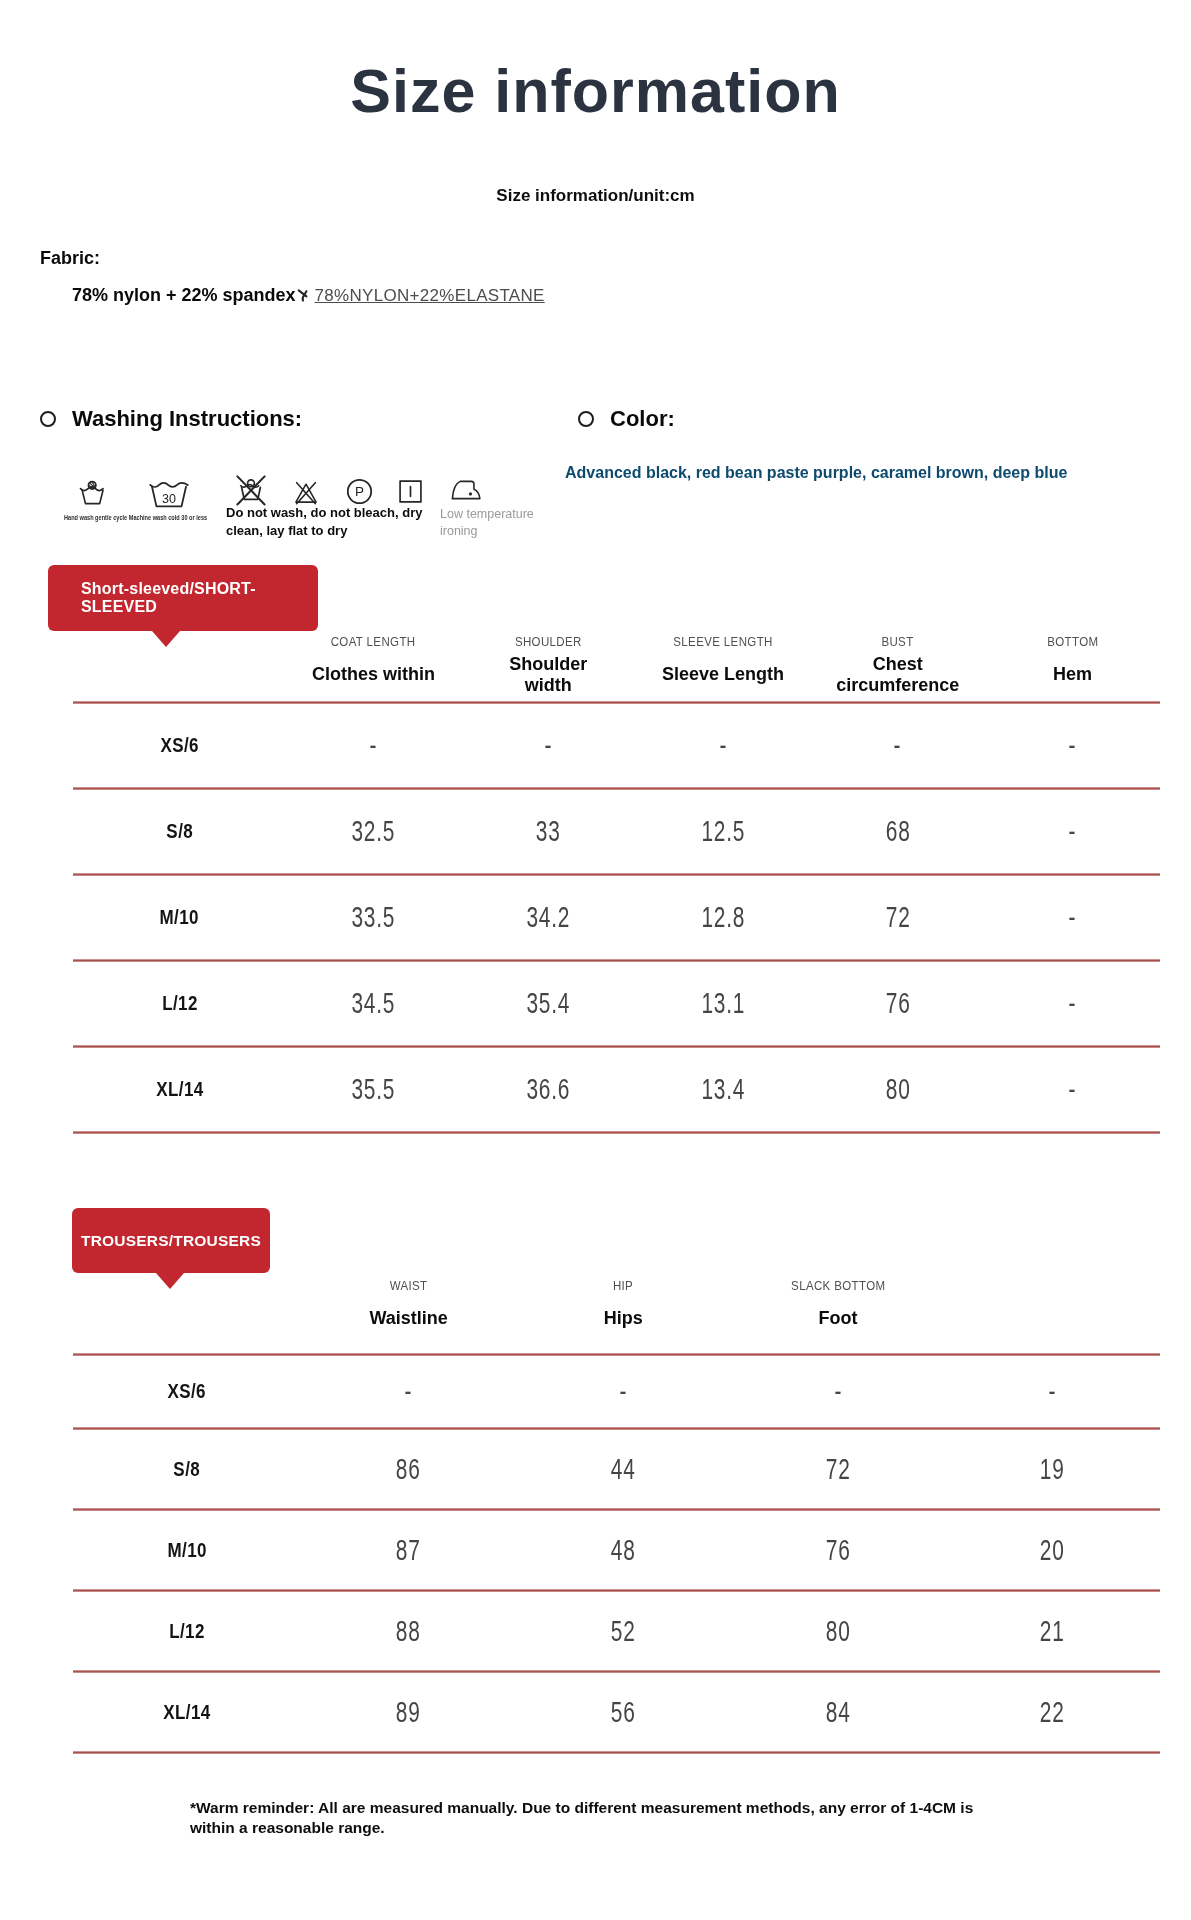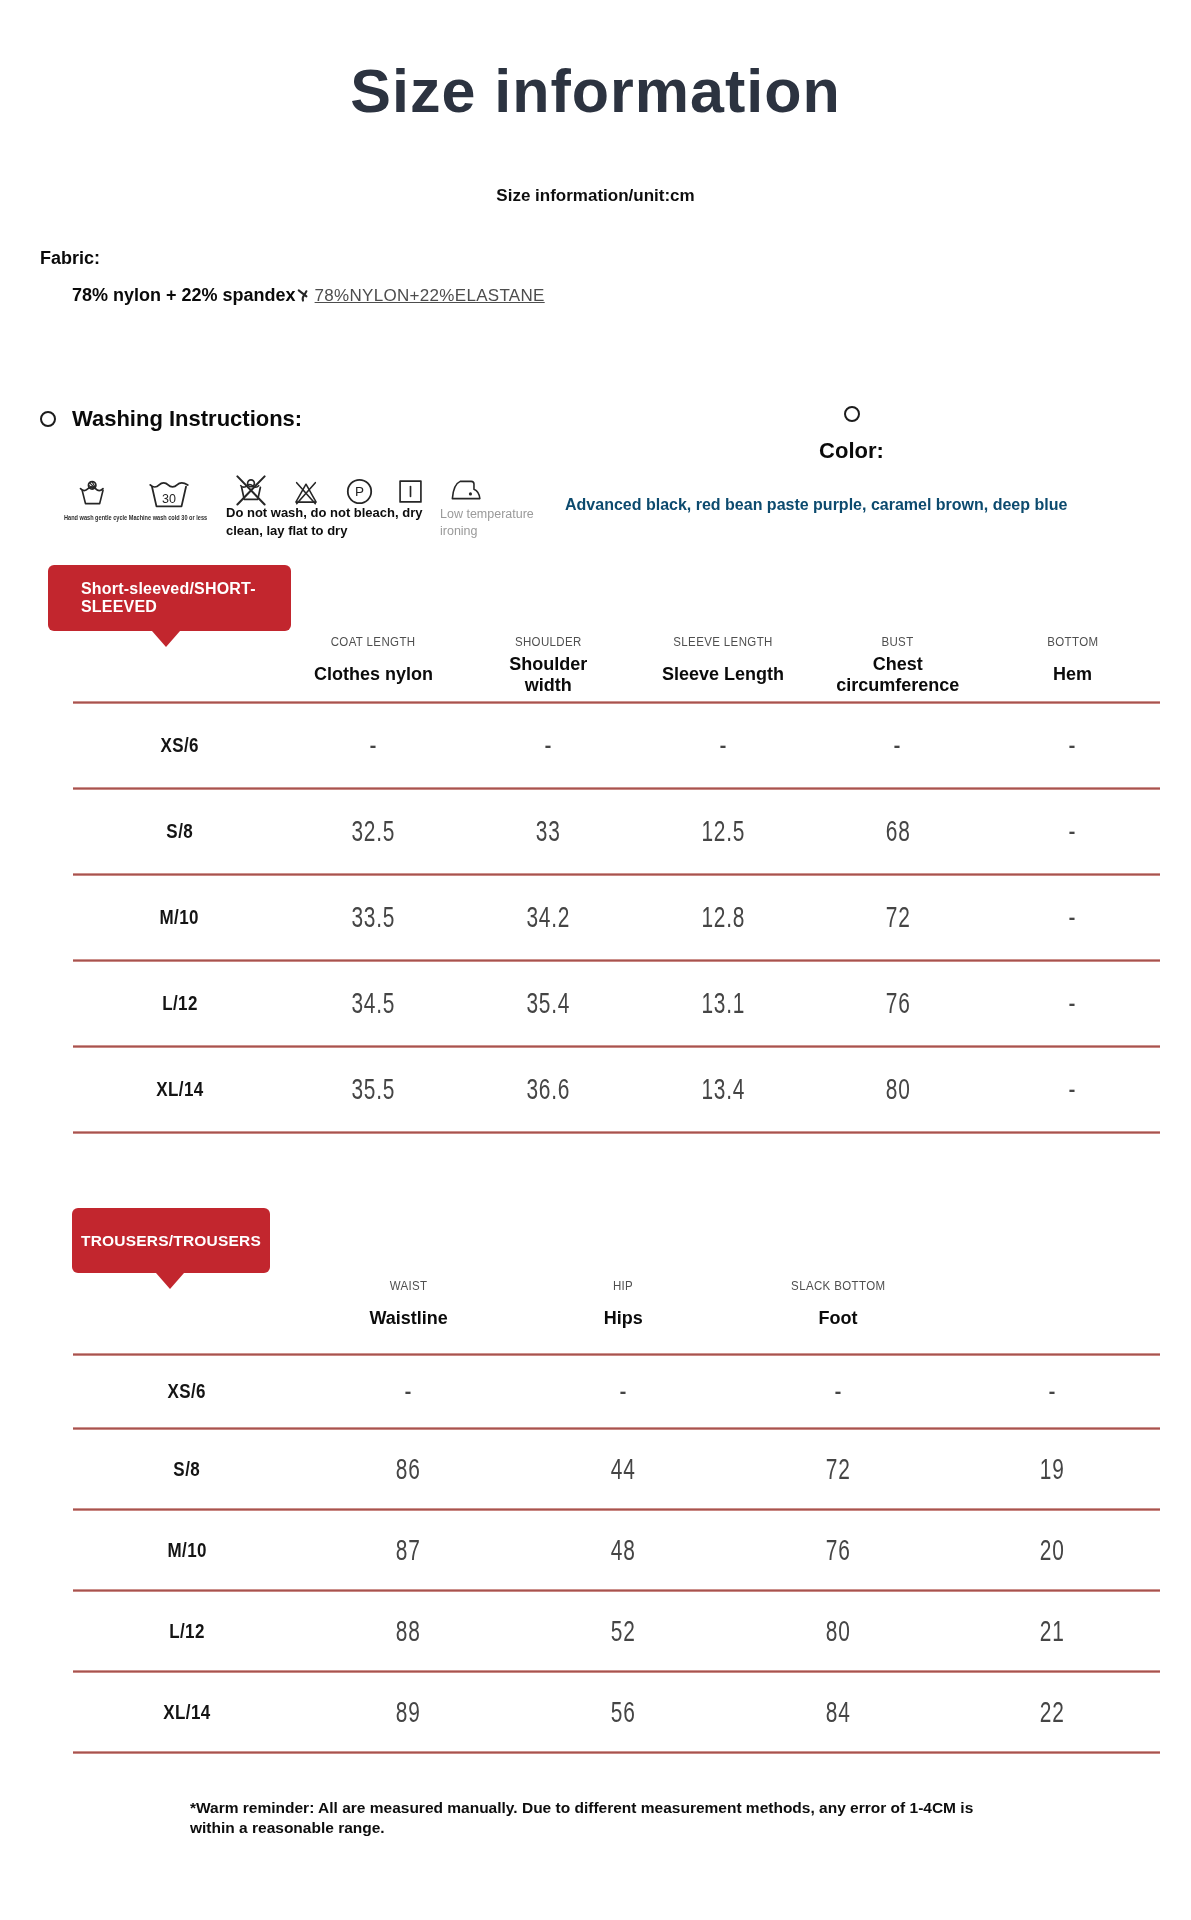--- a/index.html
+++ b/index.html
@@ -41,35 +41,35 @@
   .cap-tiny {
     position:absolute; left:24px; top:72px; width:170px;
     font-size:7px; font-weight:bold; color:#2e2e2e;
     transform:scaleX(.8); transform-origin:left top; white-space:nowrap;
   }
   .cap-main { position:absolute; left:186px; top:62px; width:205px; font-size:13px; font-weight:bold; color:#0d0d0d; line-height:1.35; }
   .cap-iron { position:absolute; left:400px; top:64px; width:105px; font-size:12.5px; color:#9a9a9a; line-height:1.35; }
 
   
   .colorsec { position:absolute; left:565px; top:406px; width:560px; }
-  .colorsec .sec-heading { margin-left:13px;flex-direction:column; }
+  .colorsec .sec-heading { margin-left:13px; }
   .color-value { margin-top:32px; font-size:16px; font-weight:bold; color:#0c4a6e; }
 
   
   .badge {
     position:absolute; background:#c2262e; color:#fff; font-weight:bold;
     display:flex; align-items:center; justify-content:center;
     border-radius:6px; letter-spacing:.2px; z-index:2;
   }
   .badge::after {
     content:""; position:absolute; top:100%; width:0; height:0;
     border-left:14px solid transparent; border-right:14px solid transparent;
     border-top:16px solid #c2262e;
   }
-  .b1 { left:48px; top:565px; width:243px; height:66px; font-size:16px;padding-left:33px; }
+  .b1 { left:48px; top:565px; width:270px; height:66px; font-size:16px;padding-left:33px; }
   .b1::after { left:104px; }
   .b2 { left:72px; top:1208px; width:198px; height:65px; font-size:15.5px; }
   .b2::after { left:84px; }
 
   
   .tbl { position:absolute; left:73px; width:1087px; }
   .t1 { top:628px; }
   .t2 { top:1272px; }
   .thead, .trow { display:grid; }
   .t1 .thead, .t1 .trow { grid-template-columns:19.6% 16.08% 16.08% 16.08% 16.08% 16.08%; }
@@ -184,21 +184,21 @@
   </div>
 
   <div class="badge b1">Short-sleeved/SHORT-SLEEVED</div>
 
   <div class="tbl t1">
     <div class="thead">
       <div class="hcell"></div>
       <div class="hcell">
         <span class="hsmall">COAT LENGTH</span>
         <div class="hbold">
-            <span>Clothes nylon</span>
+            <span>Clothes within</span>
           </div>
       </div>
       <div class="hcell">
         <span class="hsmall">SHOULDER</span>
         <div class="hbold">
             <span>Shoulder width</span>
           </div>
       </div>
       <div class="hcell">
         <span class="hsmall">SLEEVE LENGTH</span>

